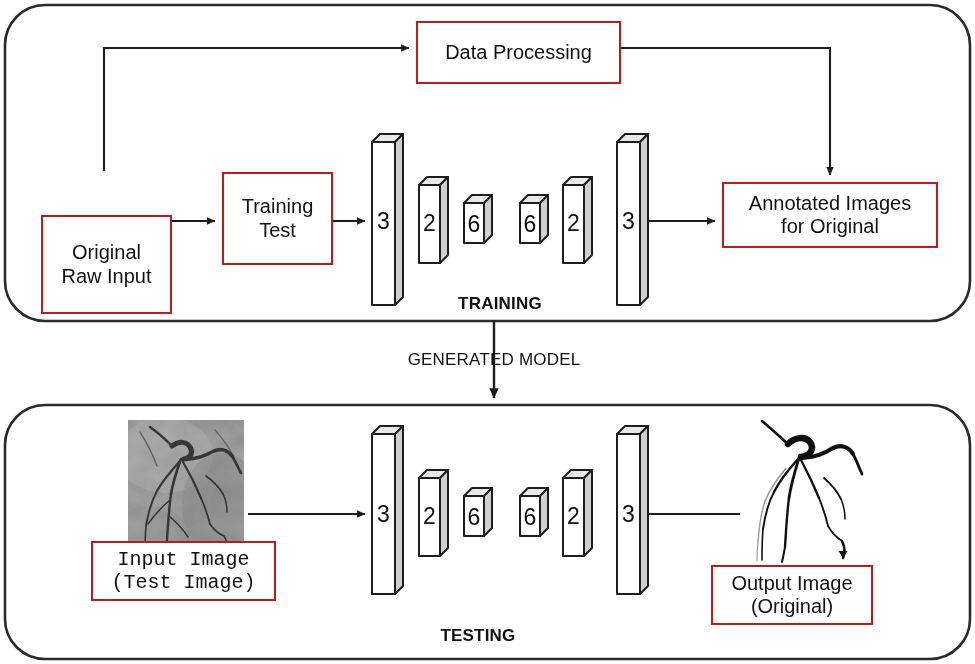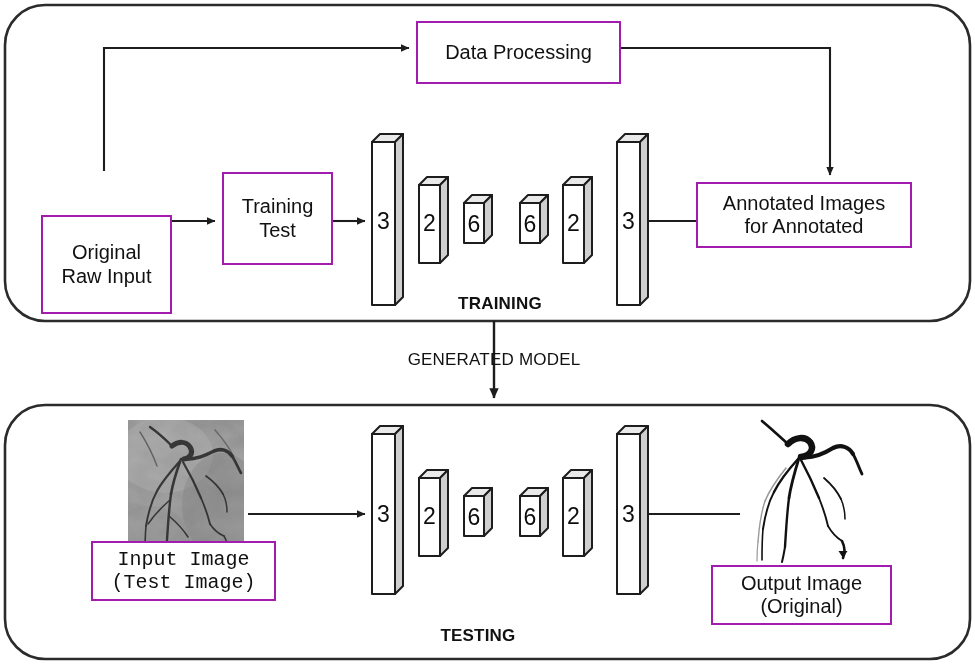--- a/index.html
+++ b/index.html
@@ -40,21 +40,21 @@
     font-weight: normal;
     font-size: 17px;
     letter-spacing: 0.2px;
     color: #111111;
     text-align: center;
     white-space: nowrap;
   }
   .box {
     position: absolute;
     box-sizing: border-box;
-    border: 2px solid #a21caf;
+    border: 2px solid #b91c1c;
     background: #ffffff;
     display: flex;
     flex-direction: column;
     align-items: center;
     justify-content: center;
     color: #111111;
     font-size: 20px;
     line-height: 1.16;
     text-align: center;
   }
@@ -194,23 +194,23 @@
   <div class="box" style="left:41px; top:171px; width:131px; height:99px;margin-top:44px;">
     <span class="ln">Original</span>
     <span class="ln">Raw Input</span>
   </div>
 
   <div class="box" style="left:222px; top:172px; width:111px; height:93px;">
     <span class="ln">Training</span>
     <span class="ln">Test</span>
   </div>
 
-  <div class="box" style="left:696px; top:182px; width:216px; height:66px;">
+  <div class="box" style="left:722px; top:182px; width:216px; height:66px;">
     <span class="ln">Annotated Images</span>
-    <span class="ln">for Annotated</span>
+    <span class="ln">for Original</span>
   </div>
 
   <svg class="layer" viewBox="0 0 975 664">
     <g stroke="#1d1d1d" stroke-width="2" stroke-linejoin="round">
 
       <polygon points="372,142 380,134 403,134 395,142" fill="#e9e9e9"></polygon>
       <polygon points="395,142 403,134 403,297 395,305" fill="#cfcfcf"></polygon>
       <rect x="372" y="142" width="23" height="163" fill="#ffffff"></rect>
 
       <polygon points="419,185 427,177 448,177 440,185" fill="#e9e9e9"></polygon>
@@ -244,21 +244,21 @@
 
   <div class="panel-label" style="left:430px; top:294px; width:140px;">TRAINING</div>
 
   <div class="flow-label" style="left:374px; top:350px; width:240px;">GENERATED MODEL</div>
 
   <div class="box" style="left:91px; top:541px; width:185px; height:60px;font-family:Liberation Mono, monospace;">
     <span class="ln">Input Image</span>
     <span class="ln">(Test Image)</span>
   </div>
 
-  <div class="box" style="left:711px; top:565px; width:181px; height:60px;">
+  <div class="box" style="left:711px; top:565px; width:162px; height:60px;">
     <span class="ln">Output Image</span>
     <span class="ln">(Original)</span>
   </div>
 
   <svg class="layer" viewBox="0 0 975 664">
     <g stroke="#1d1d1d" stroke-width="2" stroke-linejoin="round">
       <polygon points="372,434 380,426 403,426 395,434" fill="#e9e9e9"></polygon>
       <polygon points="395,434 403,426 403,586 395,594" fill="#cfcfcf"></polygon>
       <rect x="372" y="434" width="23" height="160" fill="#ffffff"></rect>
 

